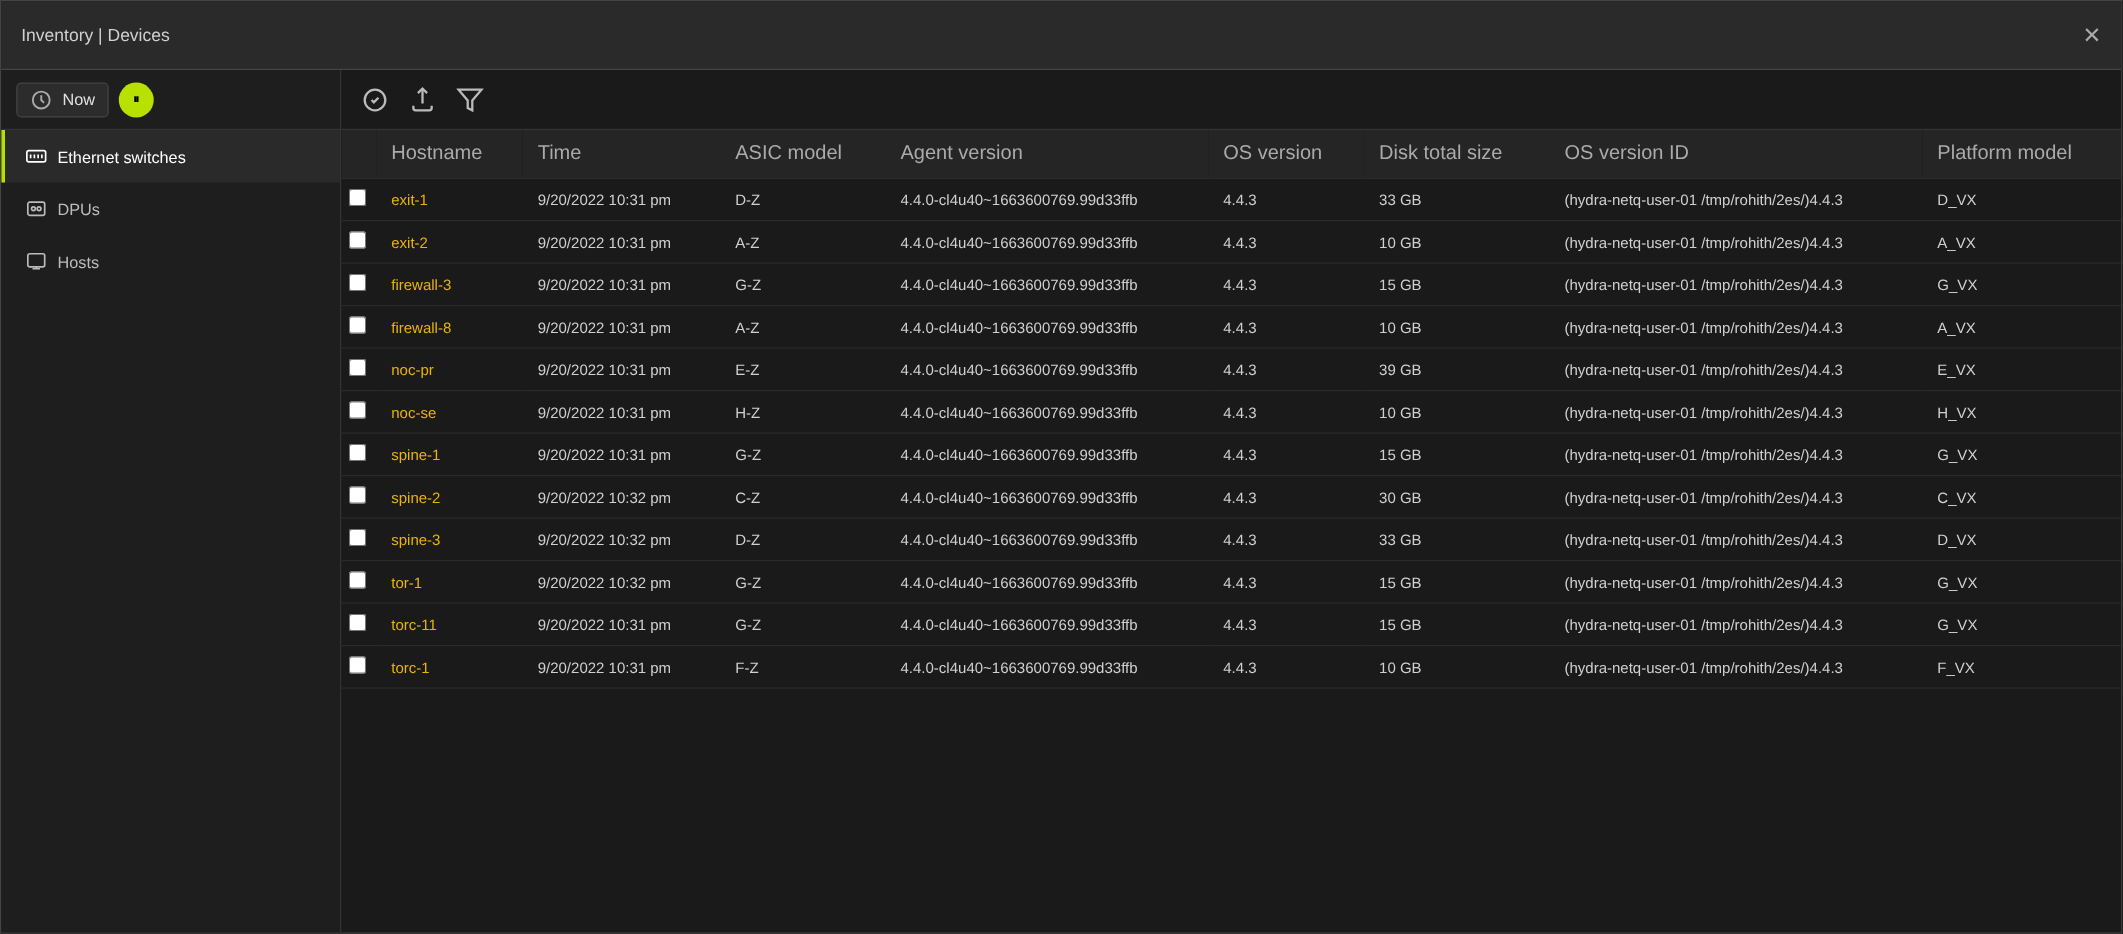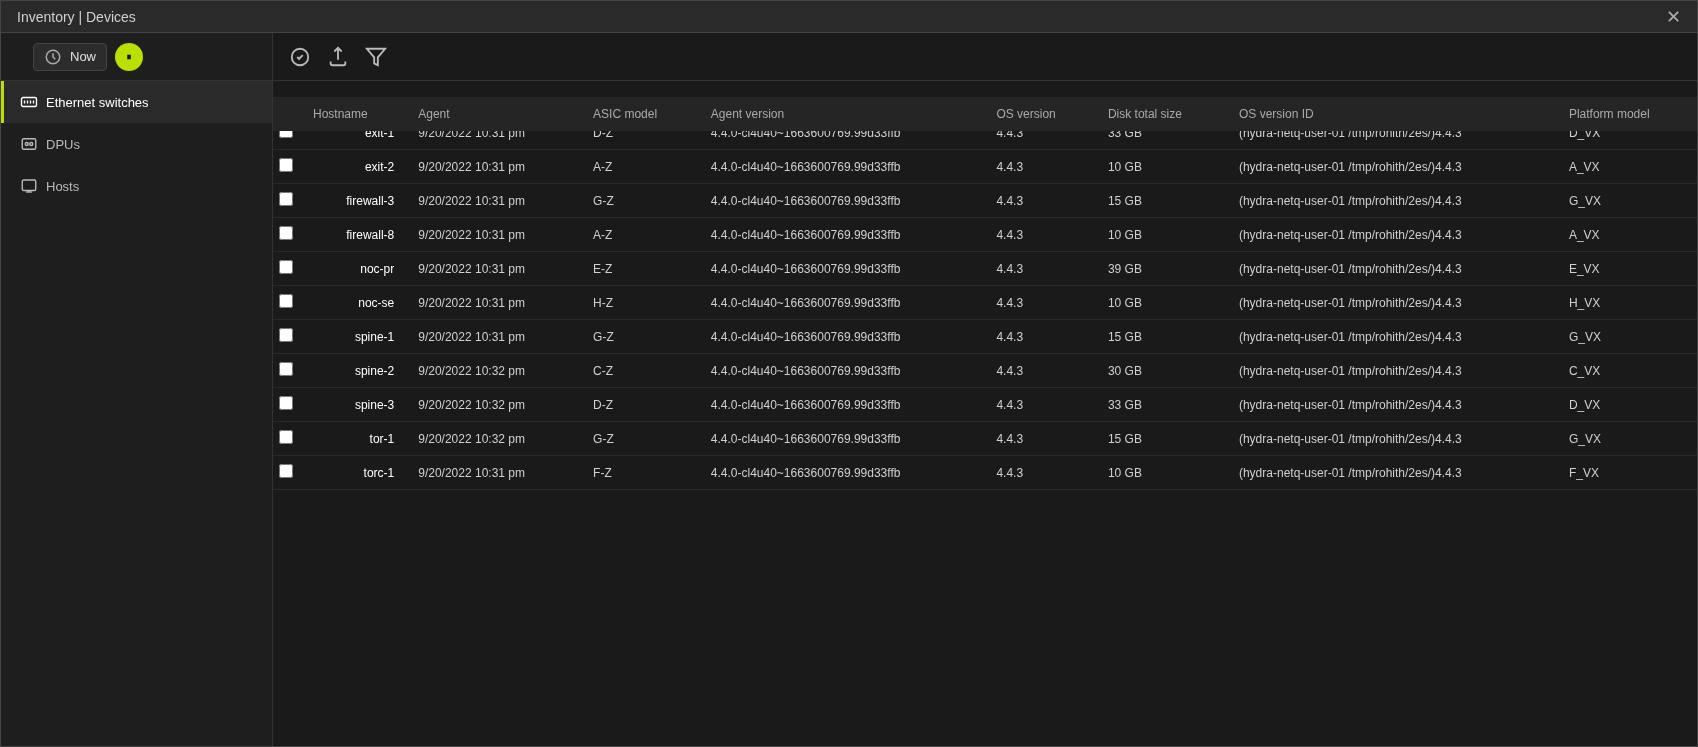--- a/index.html
+++ b/index.html
@@ -22,21 +22,21 @@
       flex-direction: column;
     }
 
     .title-bar {
       background: #2a2a2a;
       padding: 8px 16px;
       display: flex;
       align-items: center;
       justify-content: space-between;
       border-bottom: 1px solid #444;
-      height: 32px;
+      height: 55px;
     }
 
     .title-bar-text {
       color: #d0d0d0;
       font-size: 14px;
       font-weight: 500;
     }
 
     .close-btn {
       color: #aaa;
@@ -54,21 +54,21 @@
     .sidebar {
       width: 272px;
       background: #1e1e1e;
       border-right: 1px solid #333;
       display: flex;
       flex-direction: column;
       flex-shrink: 0;
     }
 
     .toolbar {
-      padding: 10px 32px;
+      padding: 10px 12px;
       border-bottom: 1px solid #333;
       height: 48px;
       display: flex;
       align-items: center;
       gap: 8px;
     }
 
     .time-selector {
       display: flex;
       align-items: center;
@@ -157,24 +157,24 @@
       min-width: 1200px;
     }
 
     thead th {
       background: #252525;
       color: #aaa;
       font-weight: 500;
       padding: 10px 12px;
       text-align: left;
       border-bottom: 1px solid #333;
-      font-size: 12px;
+      font-size: 16px;
       white-space: nowrap;
       position: sticky;
-      top: 16px;
+      top: 0;
       z-index: 1;
     }
 
     tbody tr {
       border-bottom: 1px solid #2a2a2a;
     }
 
     tbody td {
       padding: 8px 12px;
       color: #d0d0d0;
@@ -188,22 +188,21 @@
     }
 
     .row-checkbox {
       width: 14px;
       height: 14px;
       cursor: pointer;
       accent-color: #b8e000;
     }
 
     .hostname-cell {
-      color: #ffffff;
-      text-align: right;
+      color: #eab308;
     }
 
     ::-webkit-scrollbar {
       width: 6px;
       height: 6px;
     }
 
     ::-webkit-scrollbar-track {
       background: #1a1a1a;
     }
@@ -284,21 +283,21 @@
           <polygon points="22 3 2 3 10 12.46 10 19 14 21 14 12.46 22 3"></polygon>
         </svg>
       </div>
 
       <div class="table-container">
         <table>
           <thead>
             <tr>
               <th></th>
               <th>Hostname</th>
-              <th>Agent</th>
+              <th>Time</th>
               <th>ASIC model</th>
               <th>Agent version</th>
               <th>OS version</th>
               <th>Disk total size</th>
               <th>OS version ID</th>
               <th>Platform model</th>
             </tr>
           </thead>
           <tbody id="table-body">
           <tr>
@@ -428,20 +427,33 @@
     <td>4.4.0-cl4u40~1663600769.99d33ffb</td>
     <td>4.4.3</td>
     <td>15 GB</td>
     <td>(hydra-netq-user-01 /tmp/rohith/2es/)4.4.3</td>
     <td>G_VX</td>
   </tr>
               <tr>
     <td class="checkbox-cell">
       <input type="checkbox" class="row-checkbox" style="">
     </td>
+    <td class="hostname-cell">torc-11</td>
+    <td>9/20/2022 10:31 pm</td>
+    <td>G-Z</td>
+    <td>4.4.0-cl4u40~1663600769.99d33ffb</td>
+    <td>4.4.3</td>
+    <td>15 GB</td>
+    <td>(hydra-netq-user-01 /tmp/rohith/2es/)4.4.3</td>
+    <td>G_VX</td>
+  </tr>
+              <tr>
+    <td class="checkbox-cell">
+      <input type="checkbox" class="row-checkbox" style="">
+    </td>
     <td class="hostname-cell">torc-1</td>
     <td>9/20/2022 10:31 pm</td>
     <td>F-Z</td>
     <td>4.4.0-cl4u40~1663600769.99d33ffb</td>
     <td>4.4.3</td>
     <td>10 GB</td>
     <td>(hydra-netq-user-01 /tmp/rohith/2es/)4.4.3</td>
     <td>F_VX</td>
   </tr>
             </tbody>

